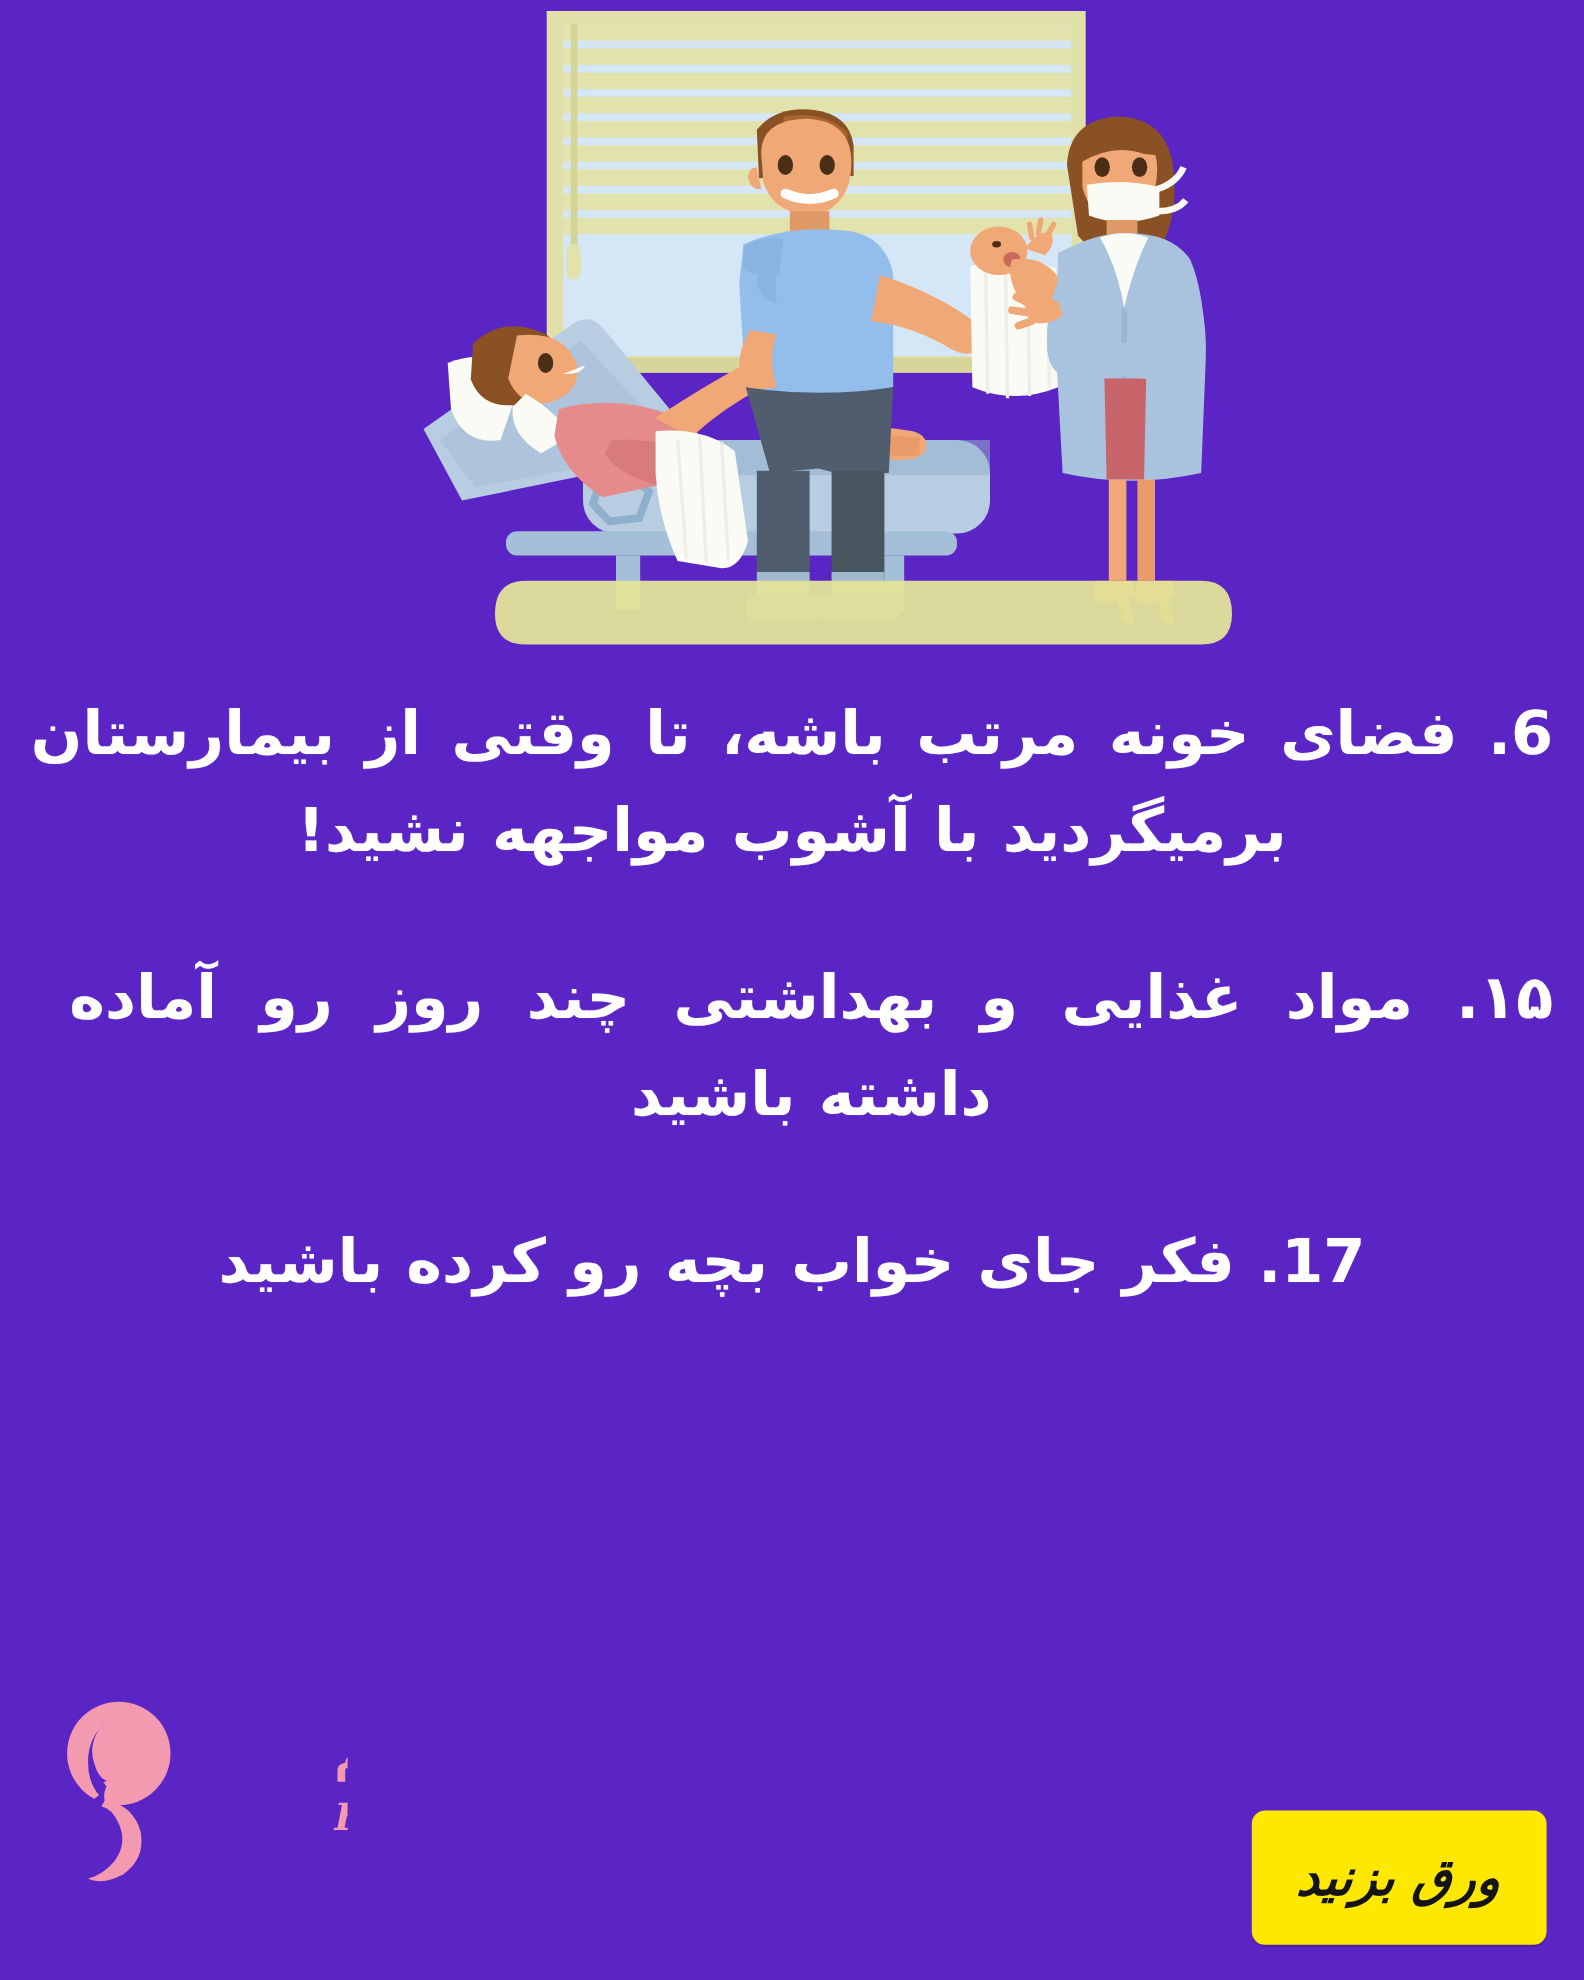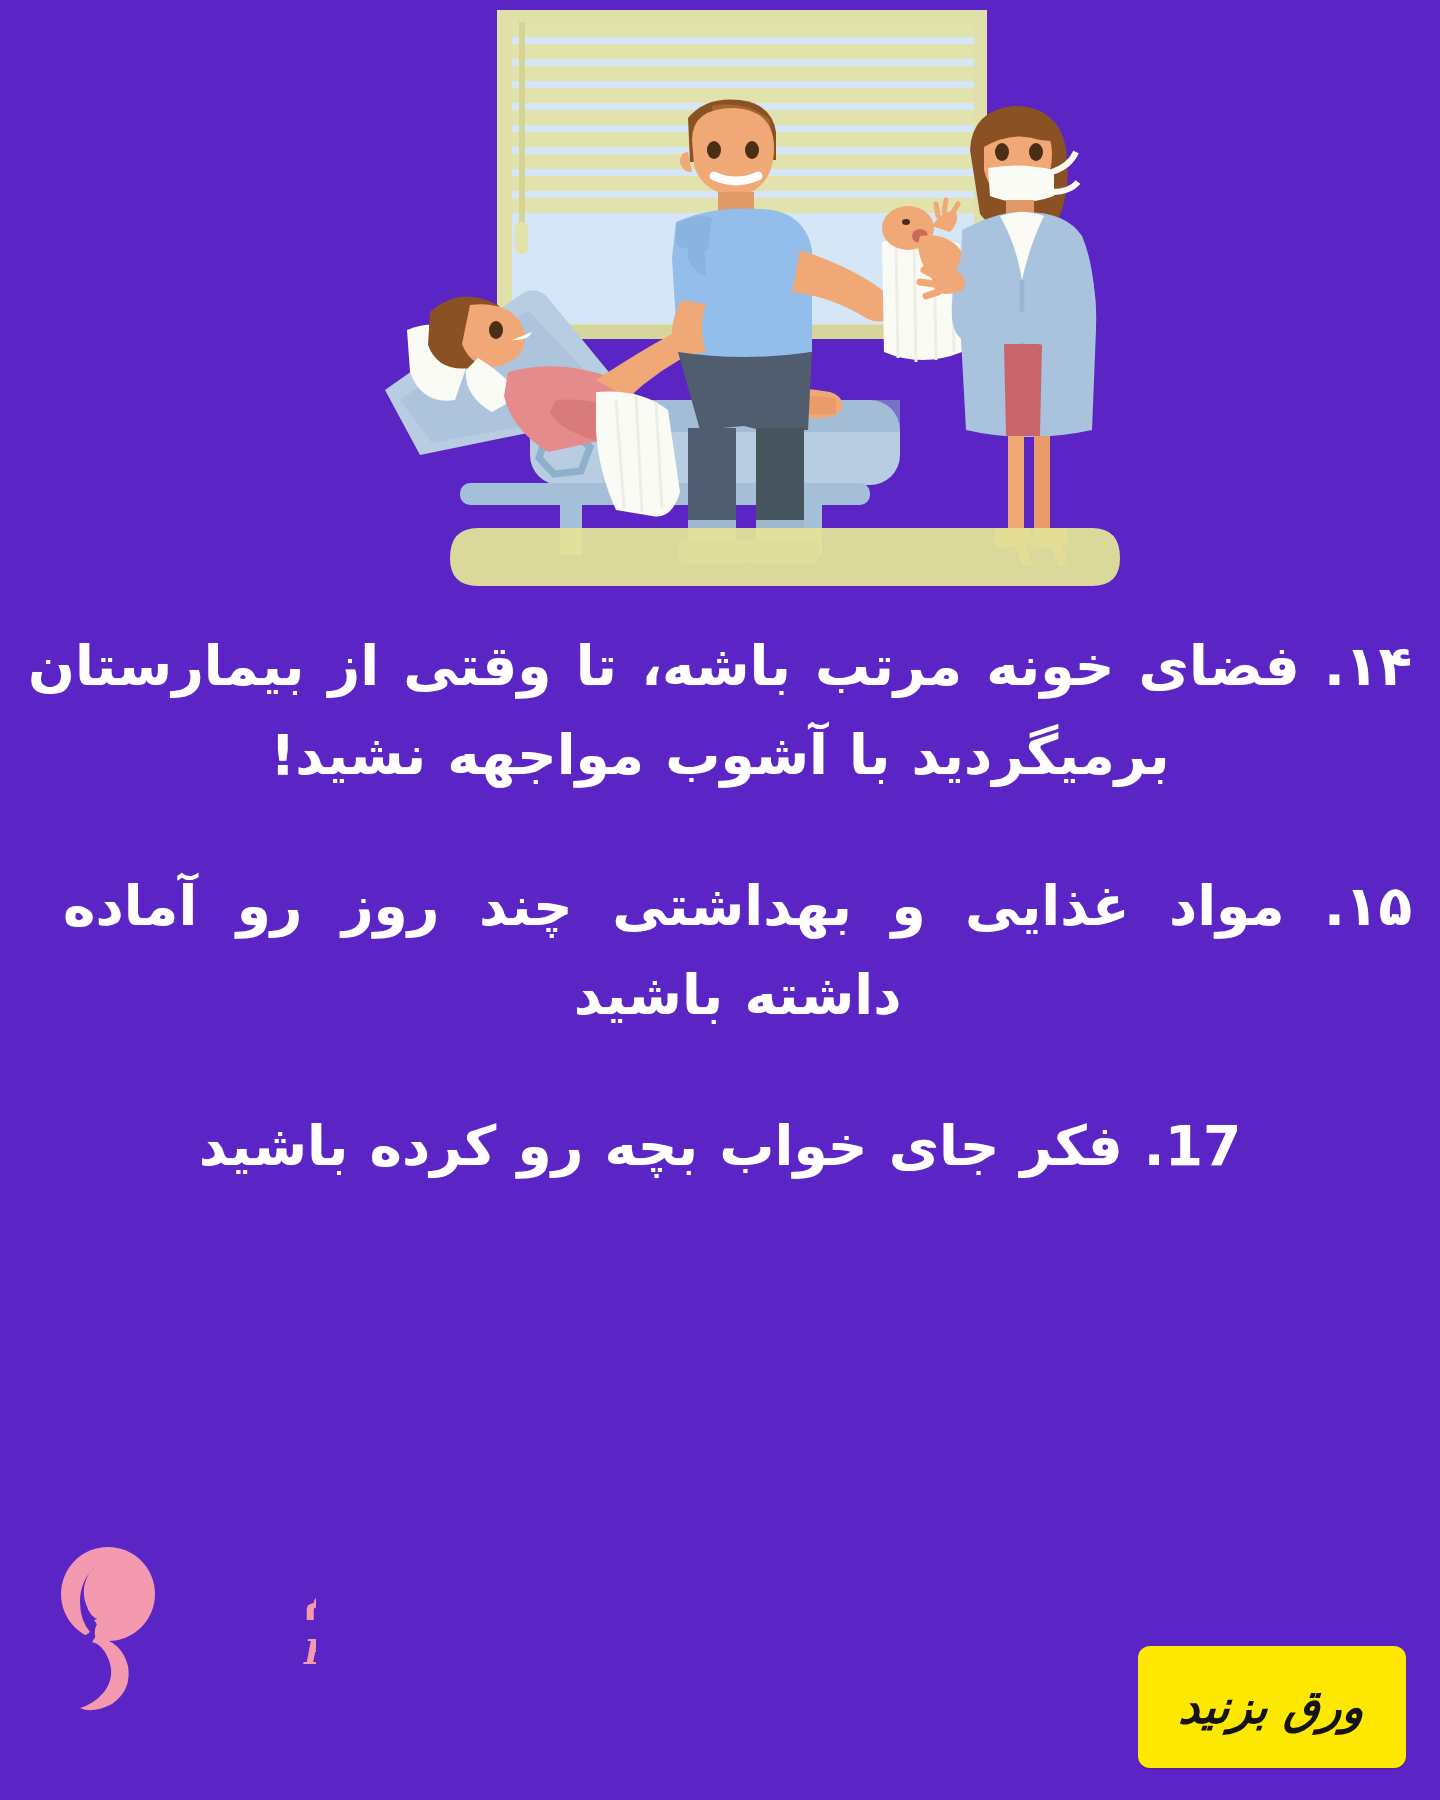--- a/index.html
+++ b/index.html
@@ -294,21 +294,21 @@
       <g>
         <rect x="440" y="608" width="640" height="0" fill="none"></rect>
       </g>
 
       <rect x="440" y="532" width="0" height="0" fill="none"></rect>
       <path d="M478 528 L1092 528 Q1120 528 1120 558 Q1120 586 1092 586 L478 586 Q450 586 450 558 Q450 528 478 528 Z" fill="#e3e39a" opacity="0.95"></path>
     </svg>
   </div>
 
   <div id="text-block">
-    <p class="tip" id="tip-14">۱۴. فضای خونه مرتب باشه، تا وقتی از بیمارستان برمیگردید با آشوب مواجهه نشید!</p>
+    <p class="tip" id="tip-14">6. فضای خونه مرتب باشه، تا وقتی از بیمارستان برمیگردید با آشوب مواجهه نشید!</p>
     <p class="tip" id="tip-15">۱۵. مواد غذایی و بهداشتی چند روز رو آماده داشته باشید</p>
     <p class="tip" id="tip-16">17. فکر جای خواب بچه رو کرده باشید</p>
   </div>
 
   <div id="logo">
     <svg viewBox="0 0 270 190" xmlns="http://www.w3.org/2000/svg">
 
       <g>
         <circle cx="62" cy="62" r="47" fill="#f49ab0"></circle>
 

